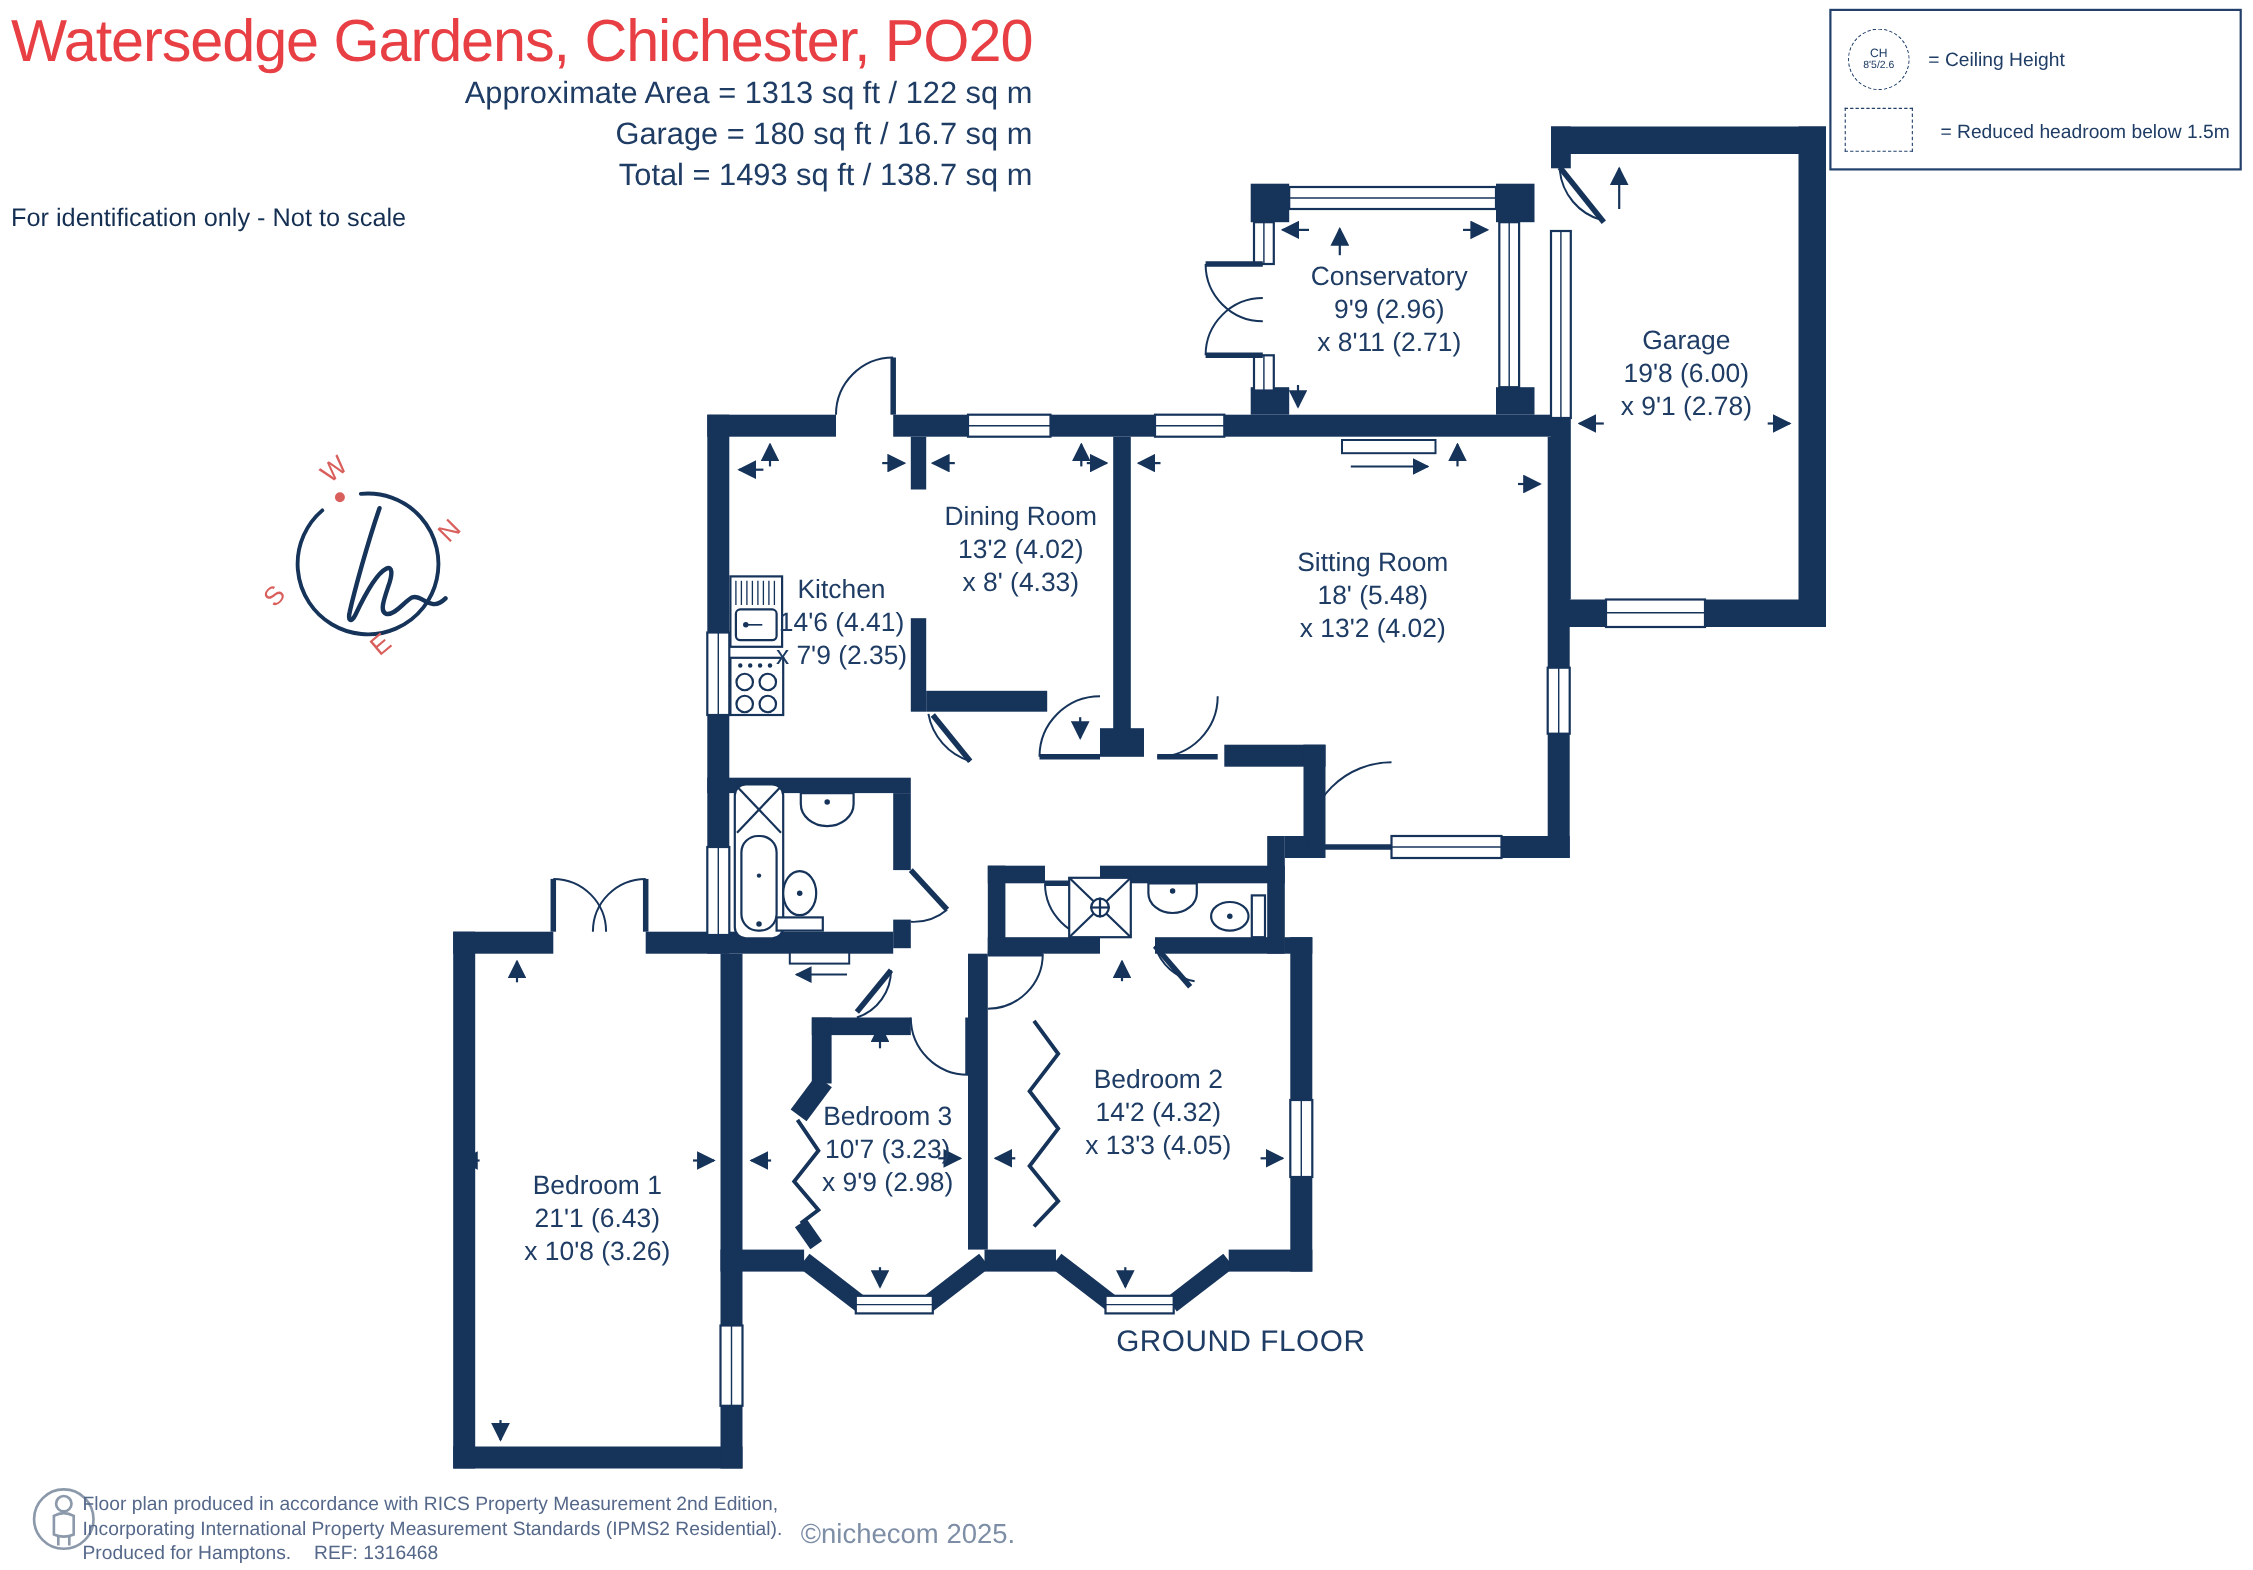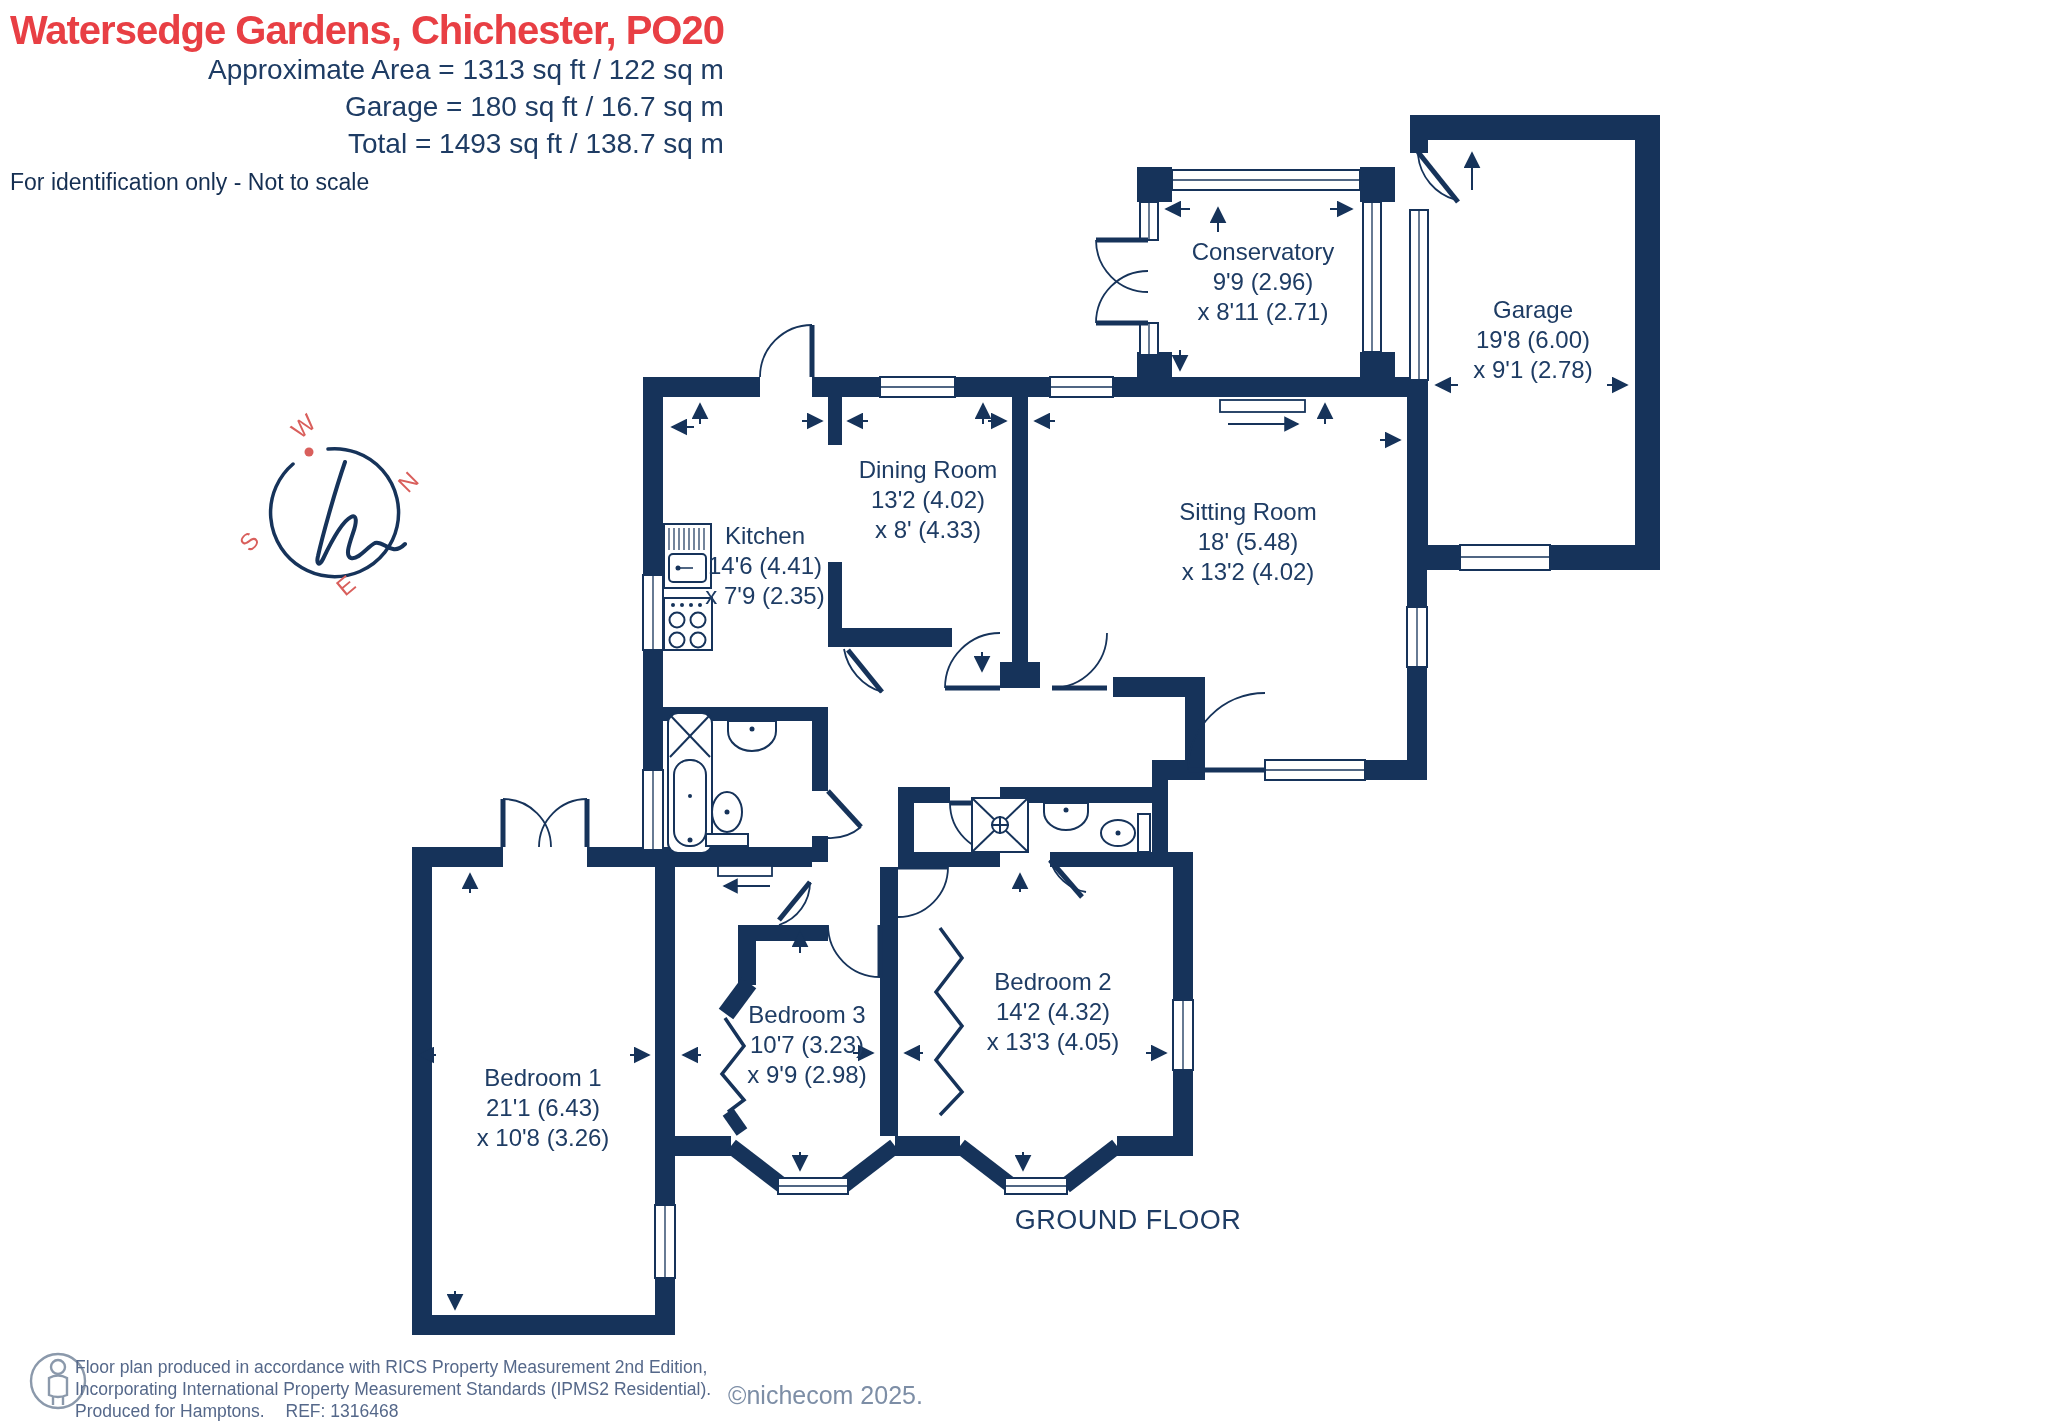--- a/index.html
+++ b/index.html
@@ -1,21 +1,21 @@
 <!DOCTYPE html>
 <html><head>
 <meta charset="utf-8">
 <style>
   html,body{margin:0;padding:0;background:#ffffff;}
   .canvas{position:relative;width:2048px;height:1427px;background:#ffffff;overflow:hidden;
           font-family:"Liberation Sans",sans-serif;color:#1e3c64;}
   svg{position:absolute;left:0;top:0;}
   
   .hdr{position:absolute;left:10px;top:8px;}
-  .hdr .title{color:#e83f44;font-size:40px;font-weight:bold;letter-spacing:-1px;line-height:1.1;}
+  .hdr .title{color:#e83f44;font-size:54px;font-weight:normal;letter-spacing:-1px;line-height:1.1;}
   .hdr .line{font-size:28px;line-height:1.32;color:#1e3c64;text-align:right;}
   .hdr .note{font-size:23px;margin-top:6px;color:#152f52;}
   
   .legend{position:absolute;left:1663px;top:8px;width:375px;height:147px;border:2px solid #23406b;box-sizing:border-box;}
   .legend .chcirc{position:absolute;left:15px;top:16px;width:54px;height:54px;border:1.6px dashed #23406b;border-radius:50%;
                   display:flex;flex-direction:column;align-items:center;justify-content:center;line-height:1.1;}
   .legend .chcirc .t1{font-size:11px;}
   .legend .chcirc .t2{font-size:9.5px;}
   .legend .ceiltxt{position:absolute;left:88px;top:34px;font-size:17.5px;}
   .legend .hrrect{position:absolute;left:12px;top:88px;width:60px;height:38px;border:1.6px dashed #23406b;}
@@ -338,20 +338,29 @@
   </svg>
 
   <div class="hdr">
     <div class="title">Watersedge Gardens, Chichester, PO20</div>
     <div class="line">Approximate Area = 1313 sq ft / 122 sq m</div>
     <div class="line">Garage = 180 sq ft / 16.7 sq m</div>
     <div class="line">Total = 1493 sq ft / 138.7 sq m</div>
     <div class="note">For identification only - Not to scale</div>
   </div>
 
+  <div class="legend">
+    <div class="chcirc">
+      <div class="t1">CH</div>
+      <div class="t2">8'5/2.6</div>
+    </div>
+    <div class="ceiltxt">= Ceiling Height</div>
+    <div class="hrrect"></div>
+    <div class="hrtxt">= Reduced headroom below 1.5m</div>
+  </div>
 
   <div class="lbl" style="left:1263px;top:282px">
     <div>Conservatory</div>
     <div>9'9 (2.96)</div>
     <div>x 8'11 (2.71)</div>
   </div>
   <div class="lbl" style="left:1533px;top:340px">
     <div>Garage</div>
     <div>19'8 (6.00)</div>
     <div>x 9'1 (2.78)</div>

